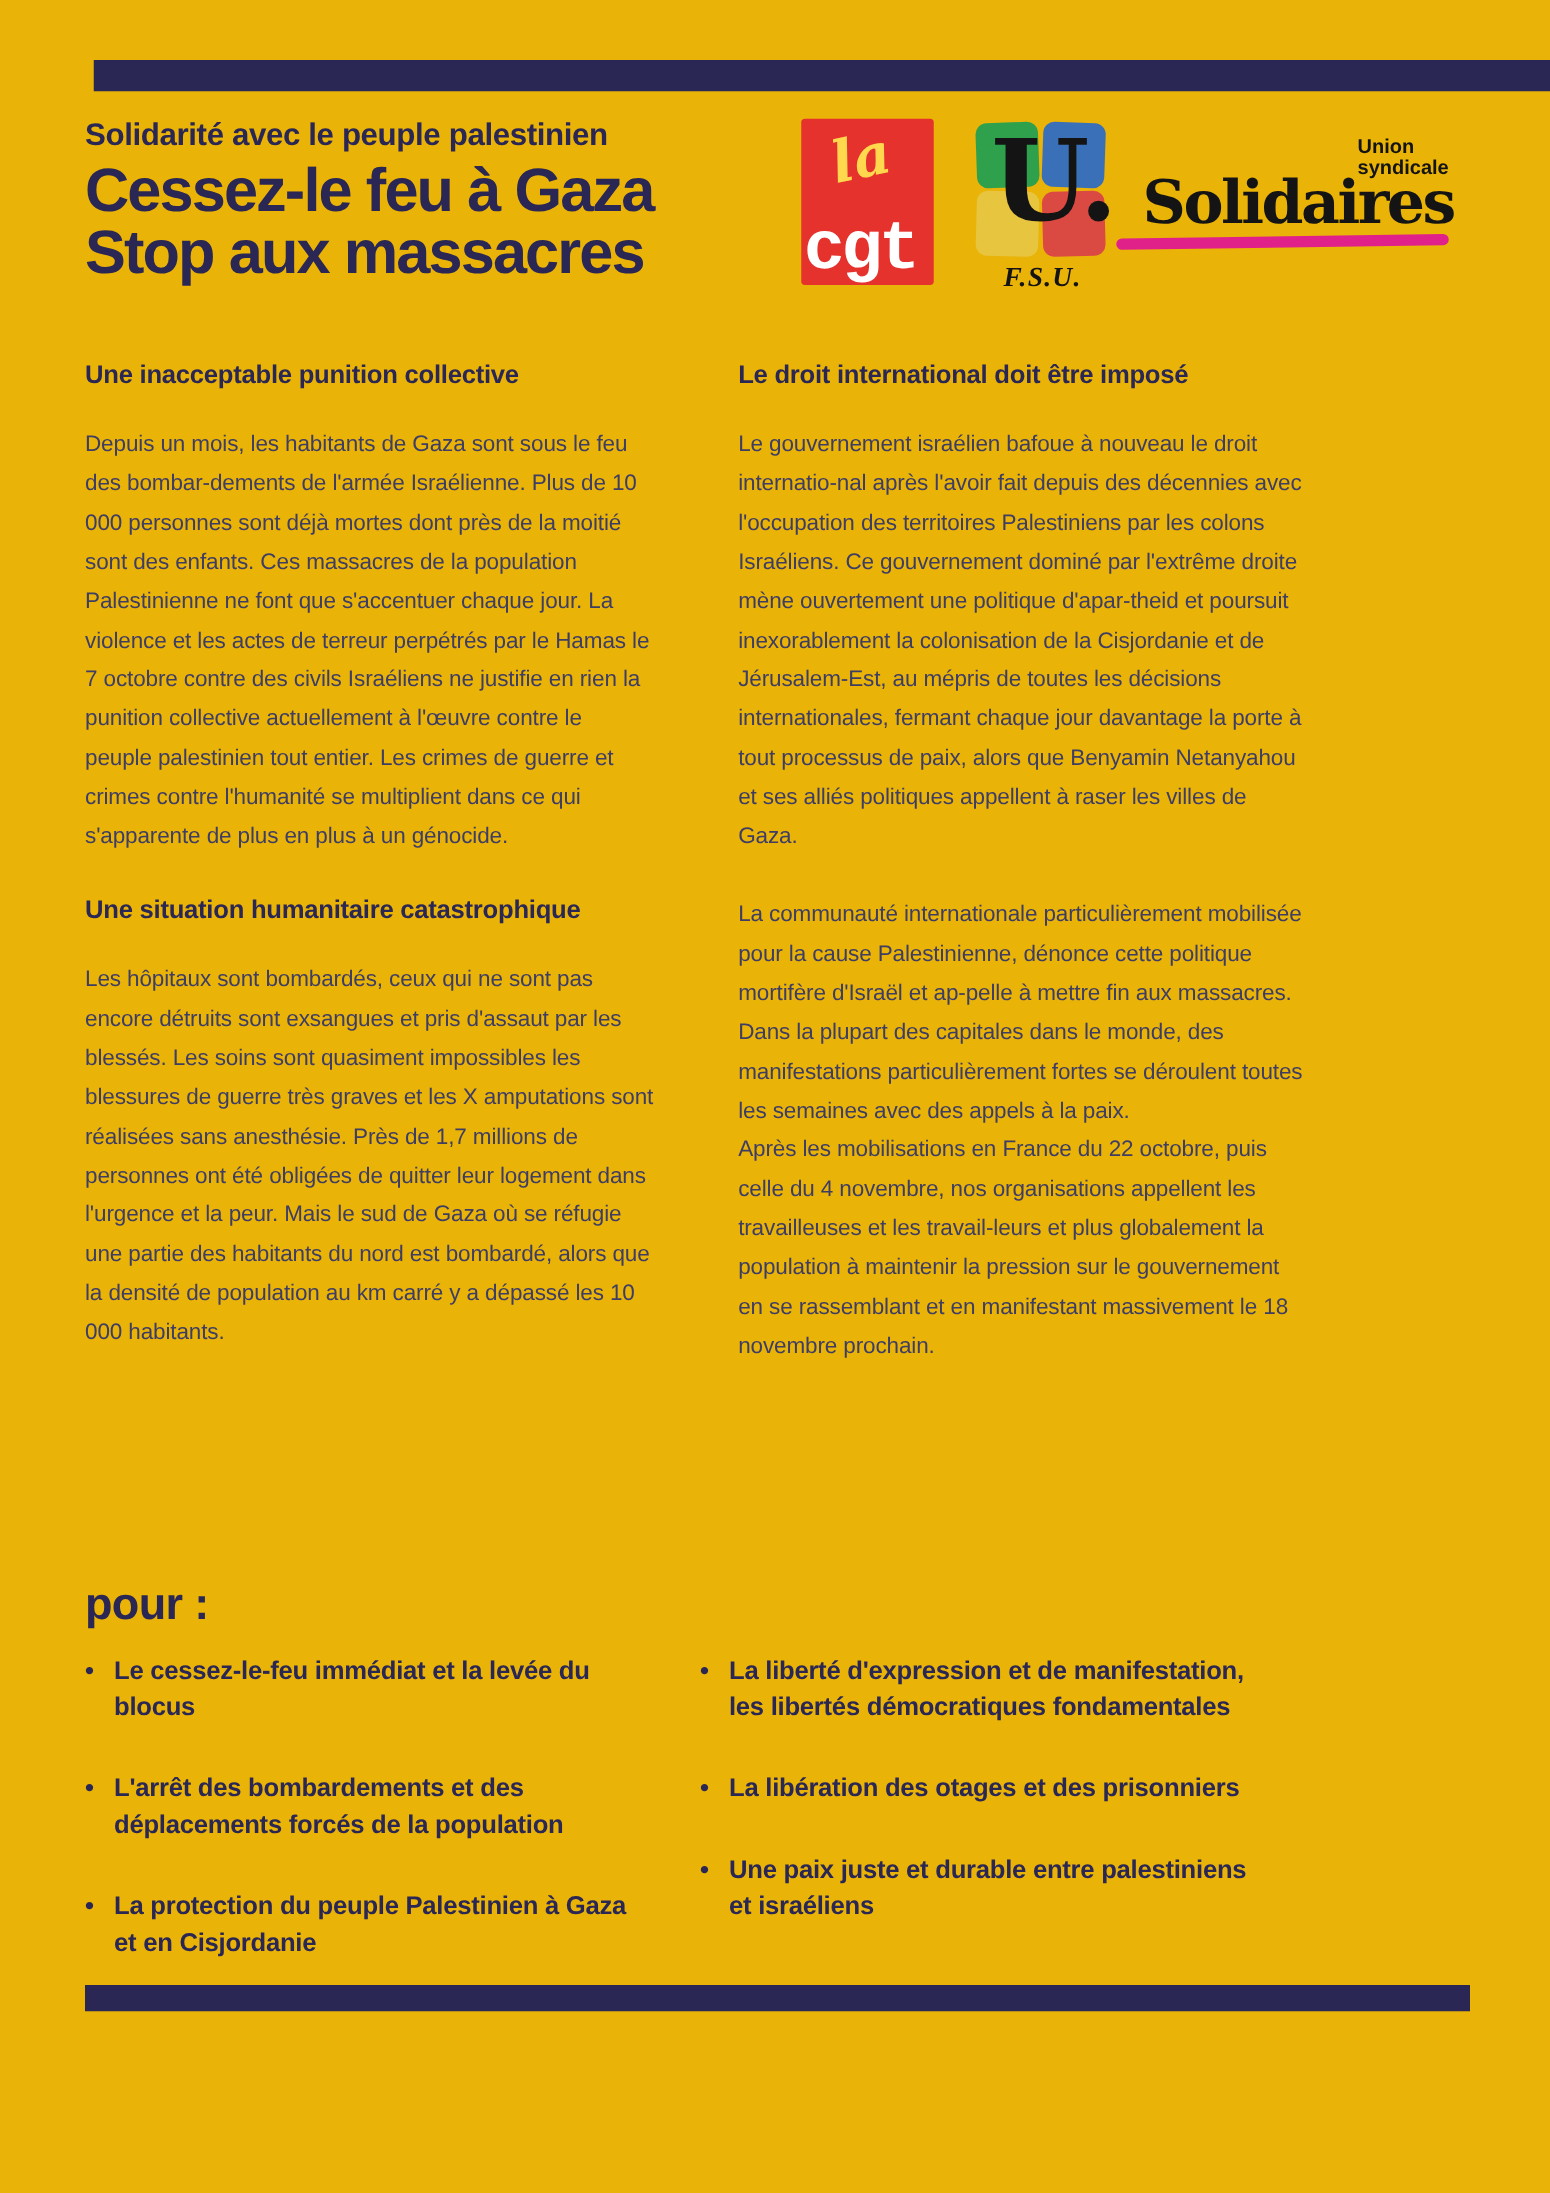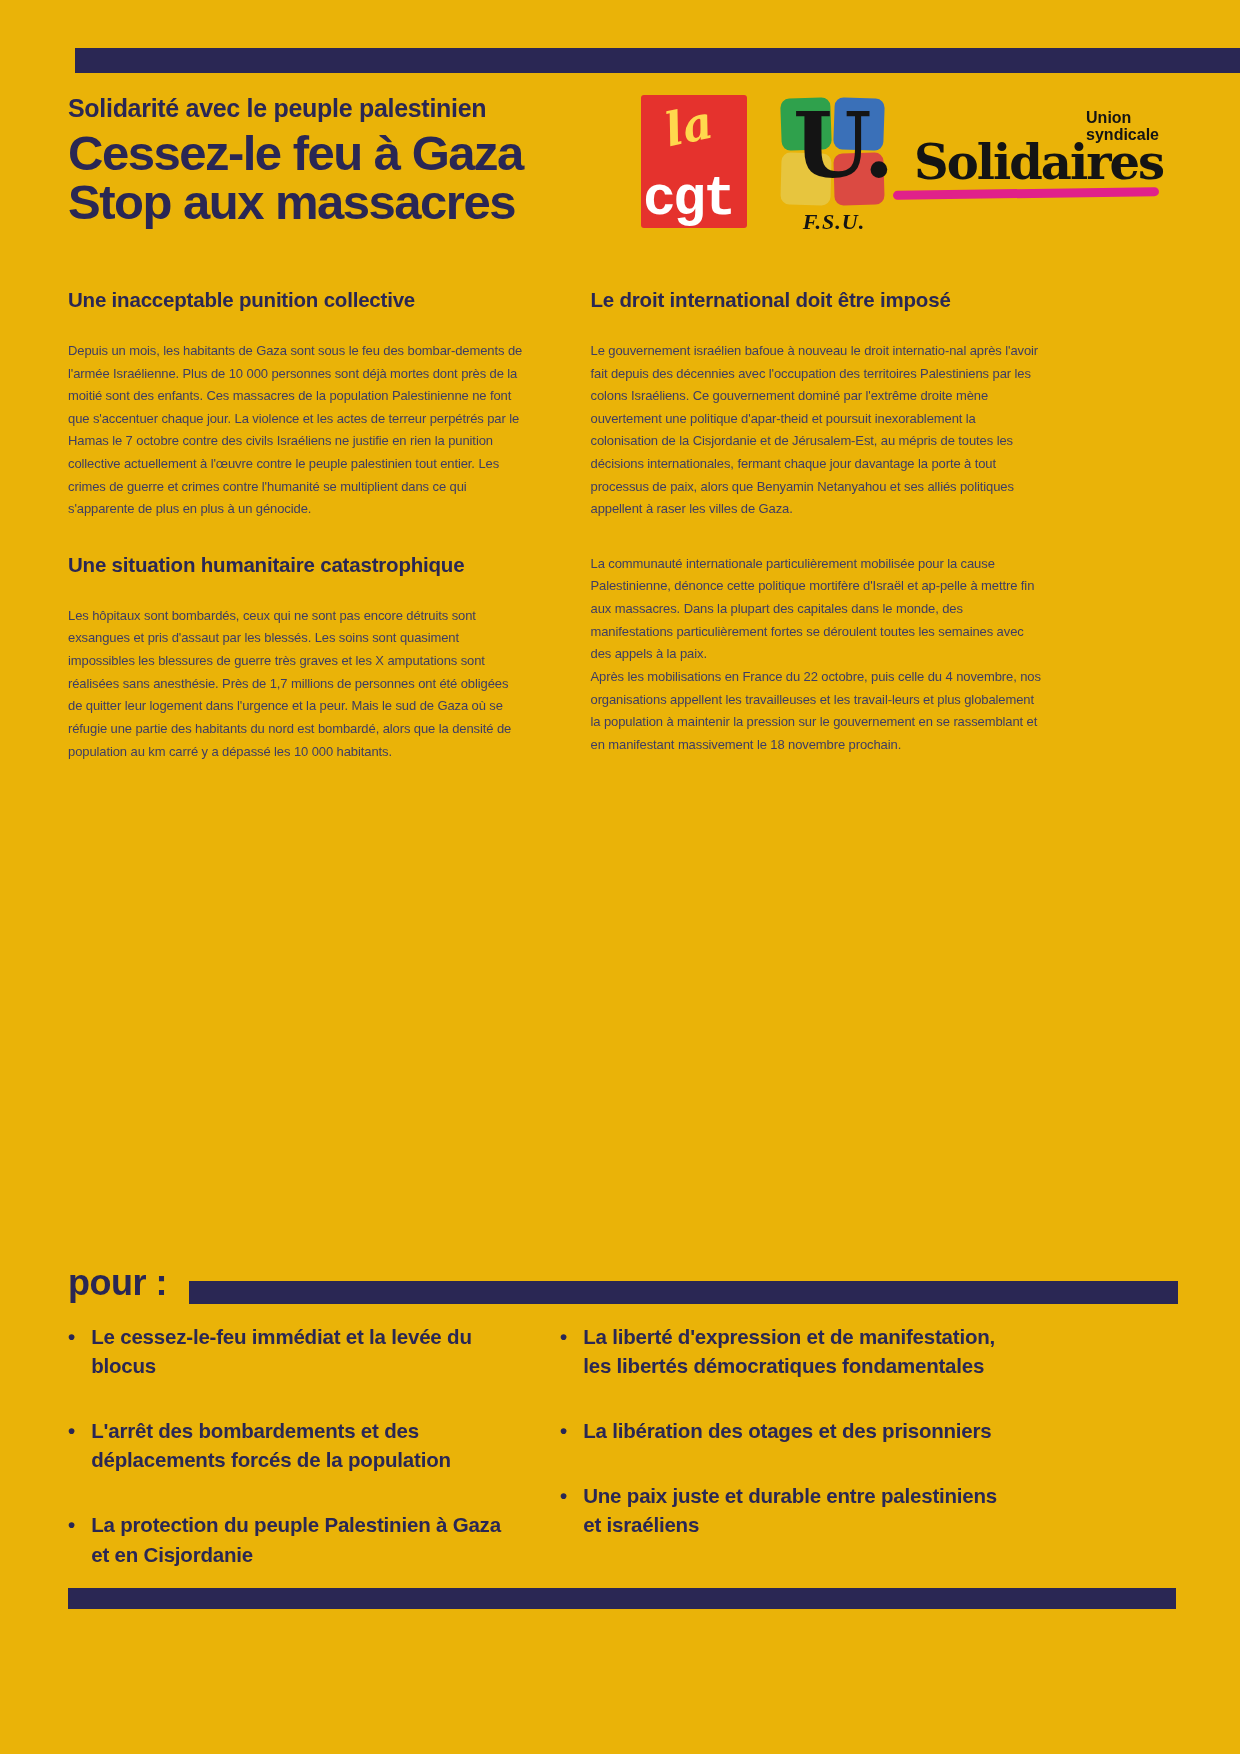--- a/index.html
+++ b/index.html
@@ -47,32 +47,32 @@
               font-size:48px; letter-spacing:-2px; line-height:1; color:#141414;text-align:right; }
   .sol-underline { width:266px; height:9px; background:#e0218a; border-radius:5px;
                    transform:rotate(-0.8deg); margin-top:3px; }
 
   
   .columns { position:absolute; left:68px; top:288px; width:978px; display:flex; gap:67px;
              color:#3e3d64; }
   .col { flex:1; min-width:0; }
   .col h3 { margin:0 0 28px 0; font-size:20.5px; font-weight:bold; color:#2a2754; letter-spacing:-0.2px; }
   .col h3.second { margin-top:10px; }
-  .col p { margin:0 0 32px 0; font-size:13px; line-height:1.74; letter-spacing:-0.1px; }
+  .col p { margin:0 0 32px 0; font-size:18px; line-height:1.74; letter-spacing:-0.1px; }
   .col p.no-gap { margin-bottom:0; }
 
   
   .banner { position:absolute; left:64px; top:1040px; width:1128px; color:#2a2754; }
   .banner-line1 { font-weight:bold; font-size:70px; letter-spacing:-2px; white-space:nowrap; line-height:1; }
   .banner-line2 { font-weight:bold; font-size:145px; letter-spacing:-3px; white-space:nowrap;
                   line-height:0.78; margin-top:14px; }
 
   
   .pour-row { position:absolute; left:68px; top:1262px; width:1110px; display:flex;
-              align-items:flex-end; gap:22px; }
+              align-items:flex-start; gap:22px;flex-direction:column; }
   .pour-label { font-weight:bold; font-size:36px; color:#2a2754; letter-spacing:-0.5px; white-space:nowrap; }
   .pour-bar { flex:1; height:23px; background:#2a2754; margin-top:3px; }
 
   
   .demands { position:absolute; left:68px; top:1322px; width:1112px; display:flex; }
   .demands ul { list-style:none; margin:0; padding:0; }
   .demands-left { width:492px; flex:none; }
   .demands-right { flex:1; }
   .demands li { display:flex; gap:16px; margin-bottom:36px; font-weight:bold;
                 font-size:20.5px; line-height:1.42; color:#2a2754; }

